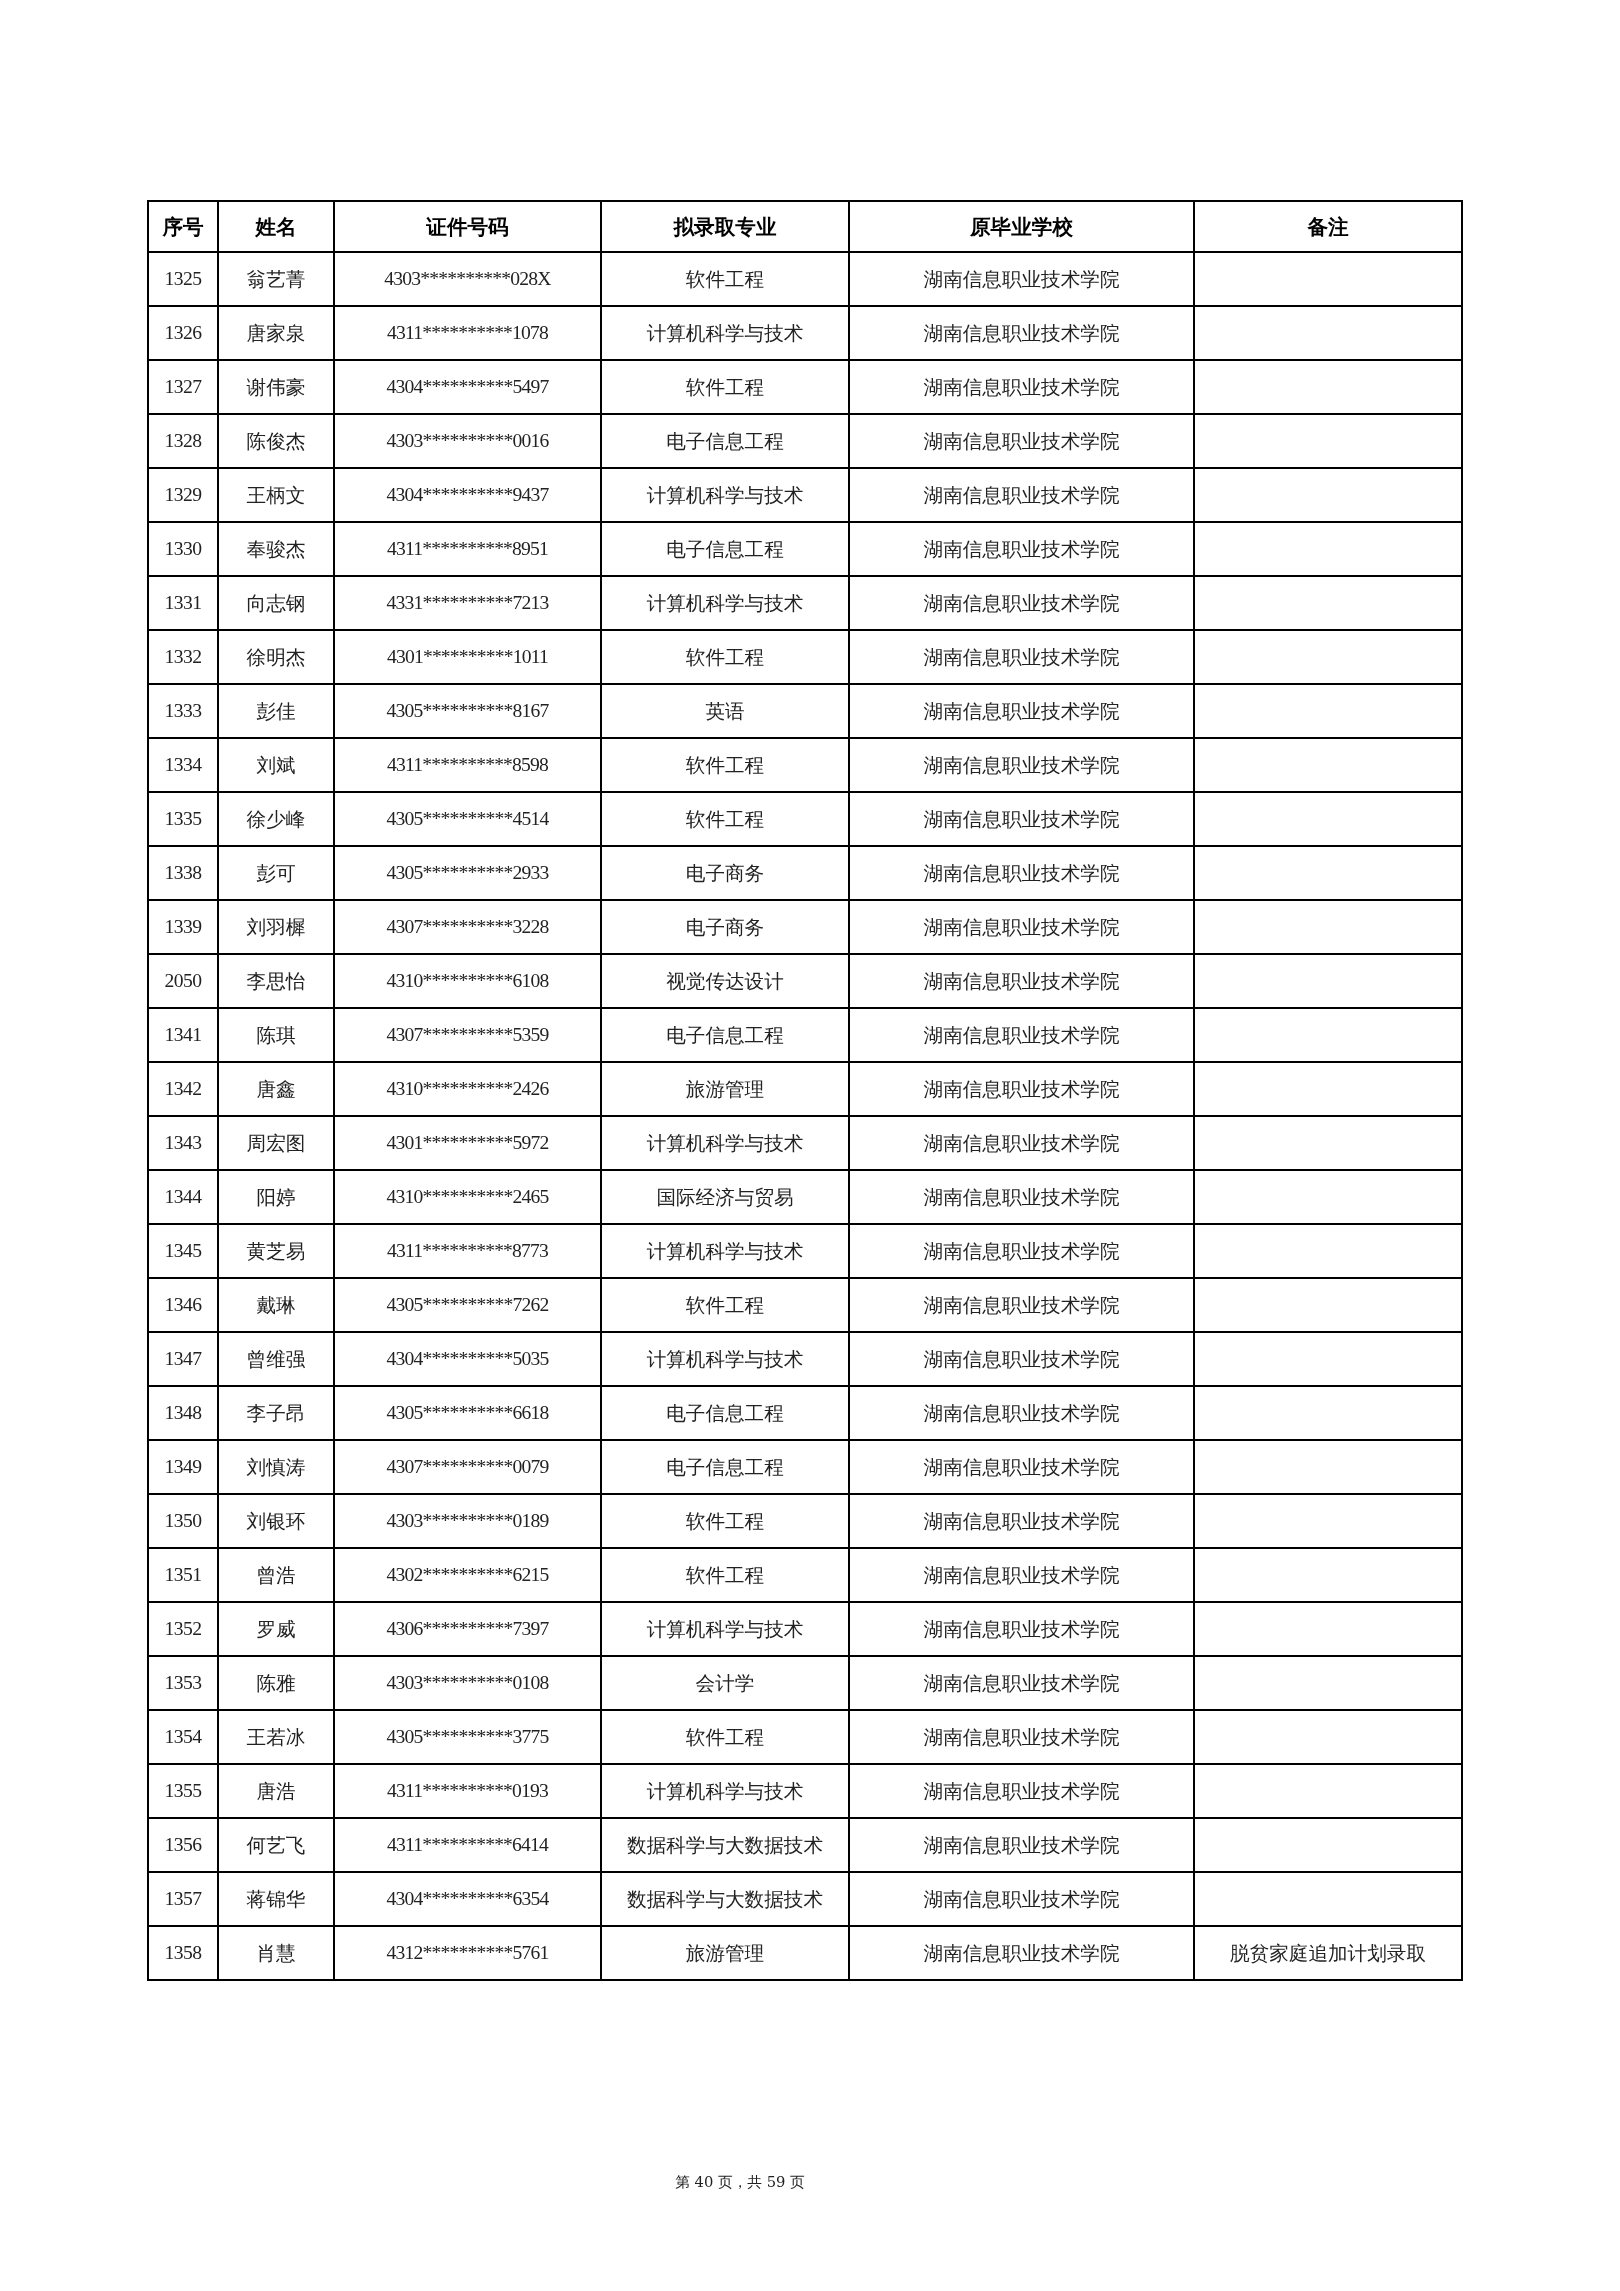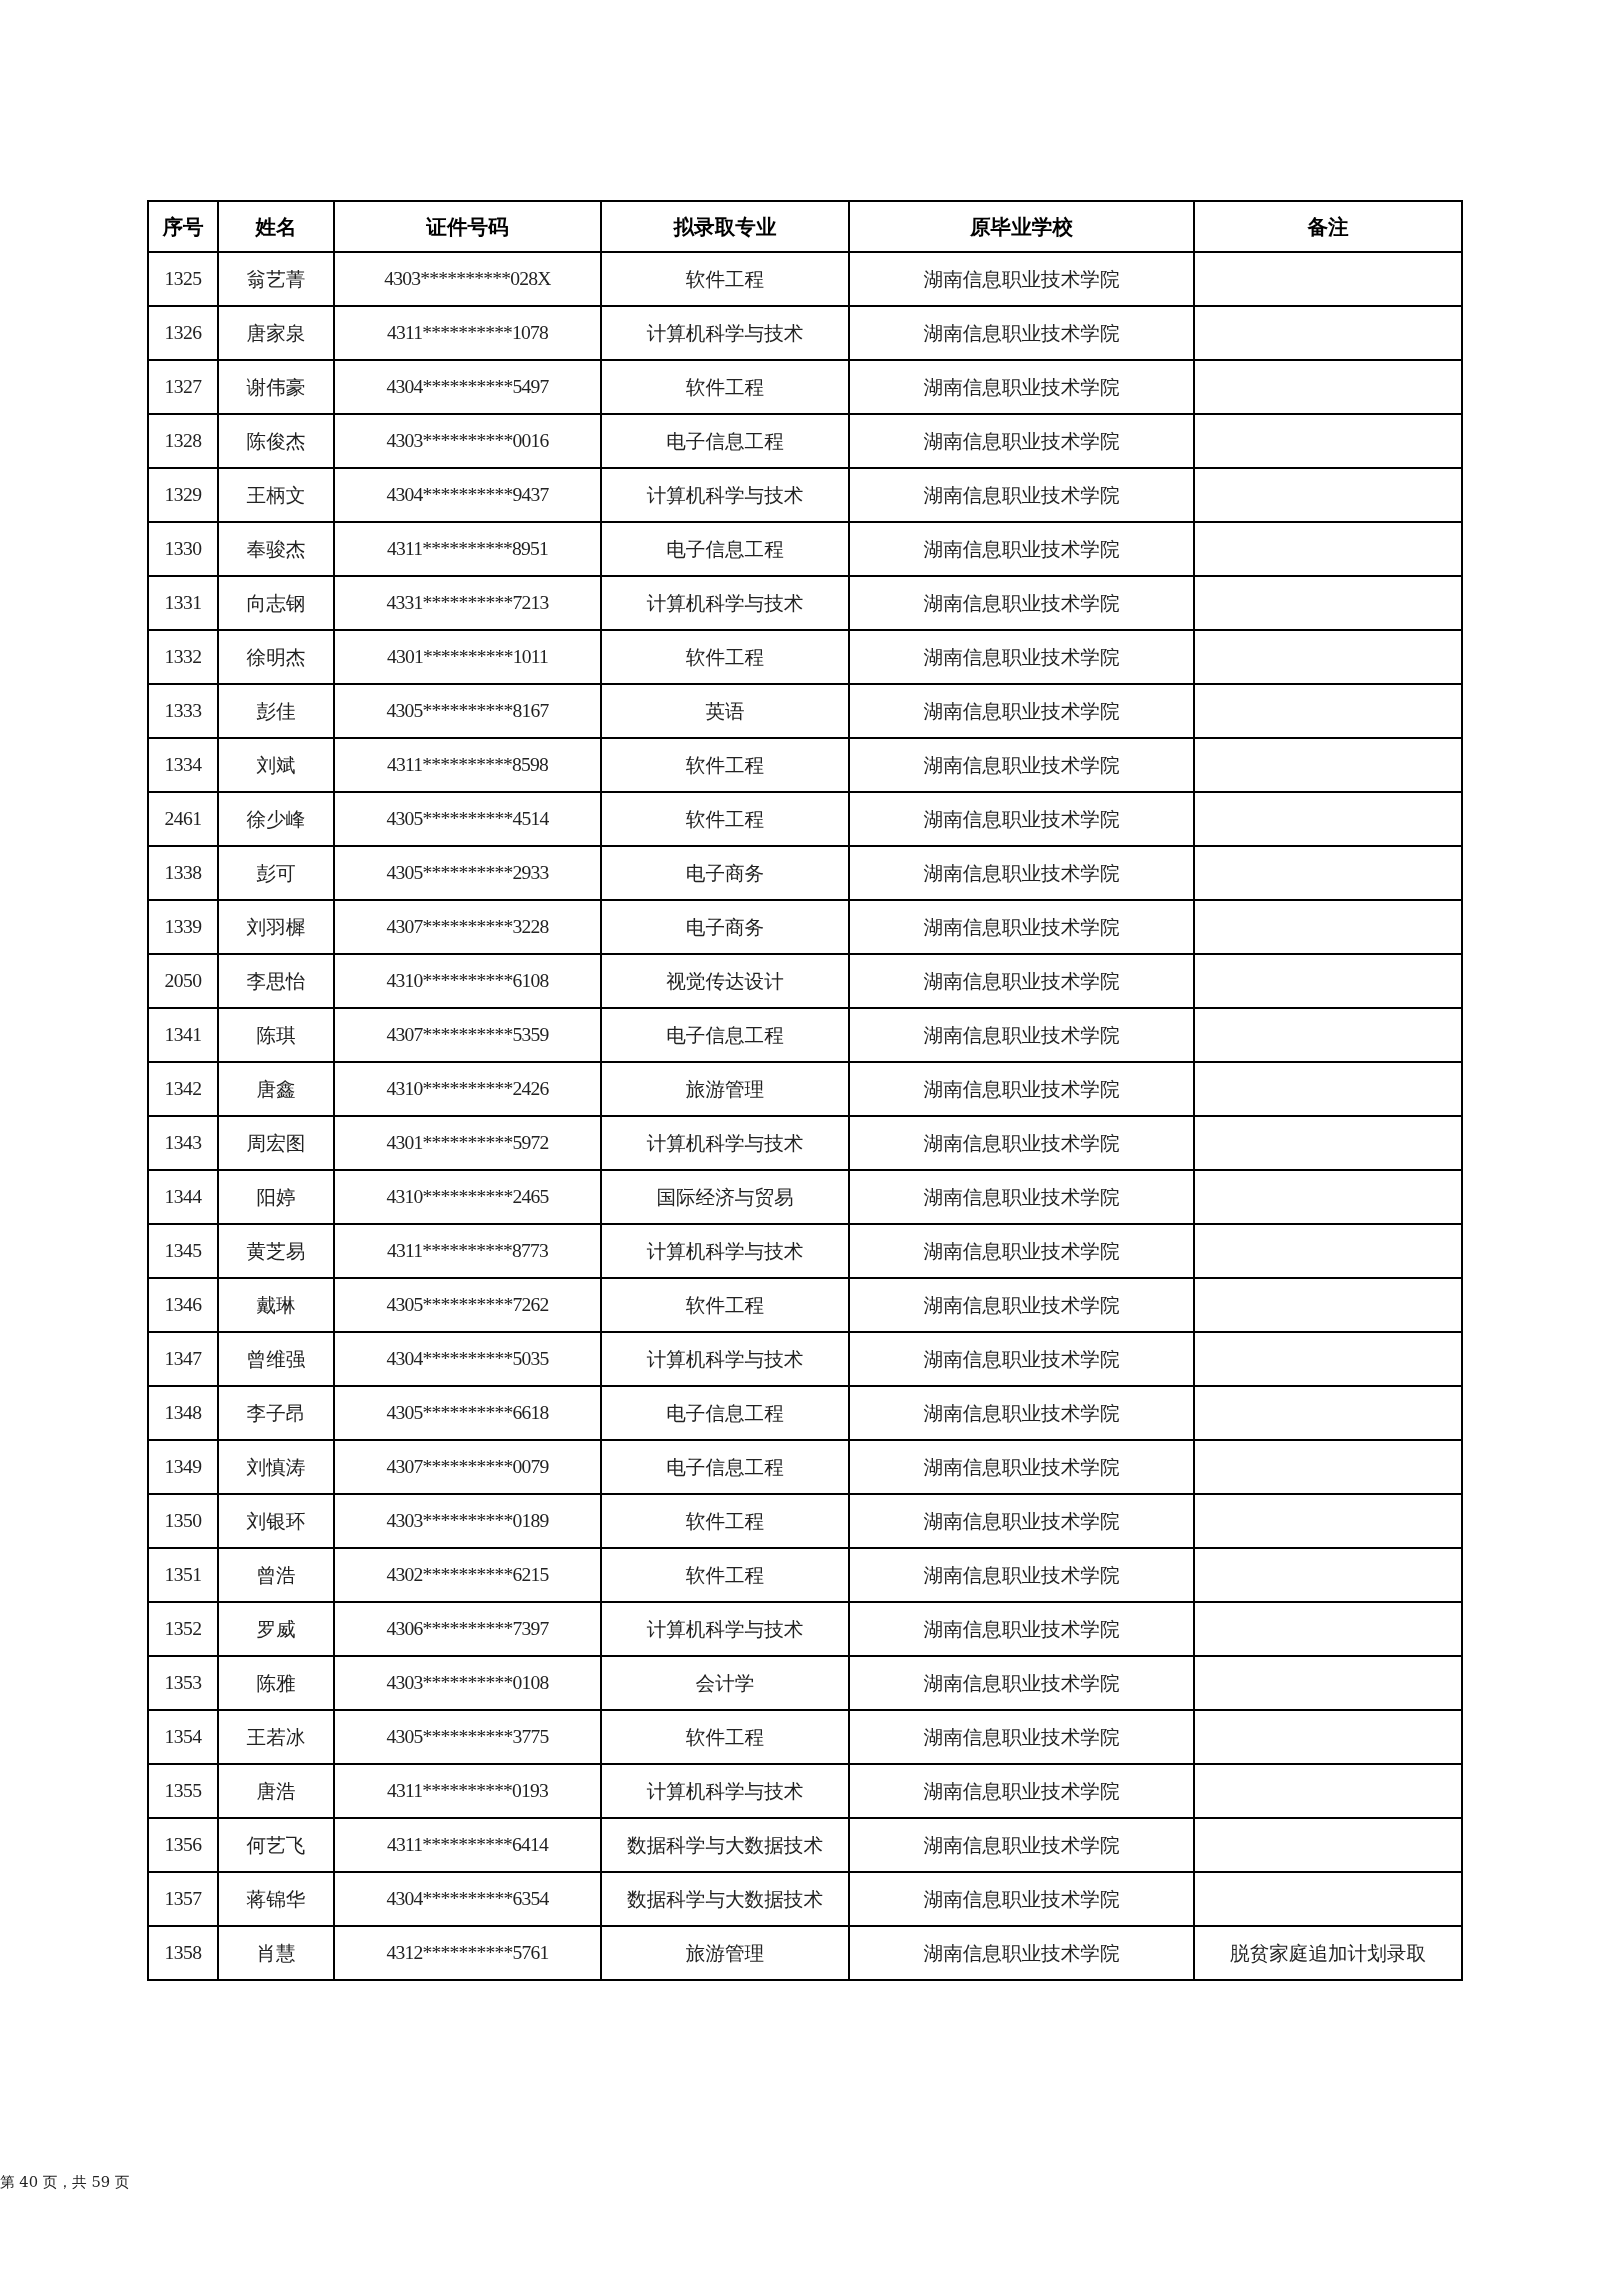--- a/index.html
+++ b/index.html
@@ -16,21 +16,21 @@
     padding: 0; overflow: hidden; white-space: nowrap;
   }
   table.roster th {
     height: 49px; font-family: "DejaVu Sans", "Liberation Sans", sans-serif;
     font-weight: bold; font-size: 20.6px; color: #000;
   }
   table.roster td { height: 52px; font-size: 19.6px; }
   td.c-no, td.c-id { font-family: "Liberation Serif", "DejaVu Serif", serif; font-size: 21.6px; letter-spacing: -0.5px; }
   td.c-id { letter-spacing: -0.8px; }
   .footer {
-    position: absolute; left: 0; width: 1480px; top: 2170px; 
+    position: absolute; left: 0; width: 1480px; top: 2170px; text-align: center;
     font-family: "DejaVu Serif", "Liberation Serif", serif; font-size: 14.7px; color: #222;
   }
 </style>
 </head>
 <body>
 
 <div class="page">
   <table class="roster">
     <colgroup>
       <col style="width:70px">
@@ -125,21 +125,21 @@
         </tr>
         <tr>
           <td class="c-no">1334</td>
           <td class="c-name">刘斌</td>
           <td class="c-id">4311**********8598</td>
           <td class="c-major">软件工程</td>
           <td class="c-school">湖南信息职业技术学院</td>
           <td class="c-note"></td>
         </tr>
         <tr>
-          <td class="c-no">2461</td>
+          <td class="c-no">1335</td>
           <td class="c-name">徐少峰</td>
           <td class="c-id">4305**********4514</td>
           <td class="c-major">软件工程</td>
           <td class="c-school">湖南信息职业技术学院</td>
           <td class="c-note"></td>
         </tr>
         <tr>
           <td class="c-no">1338</td>
           <td class="c-name">彭可</td>
           <td class="c-id">4305**********2933</td>

